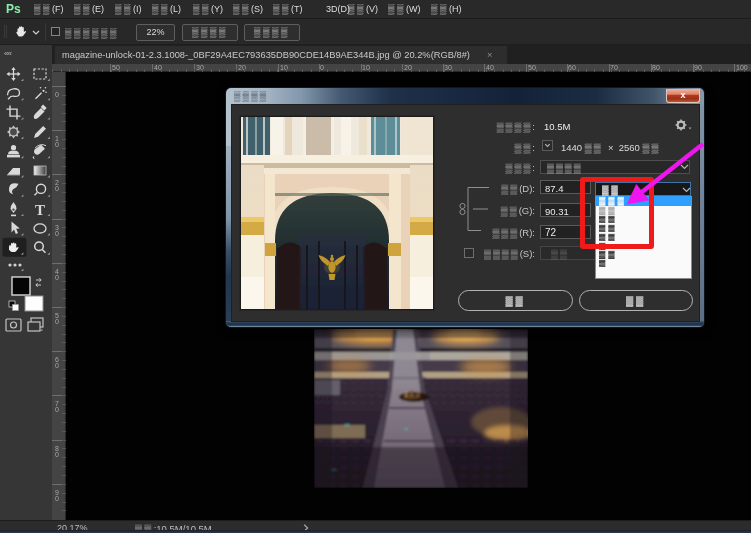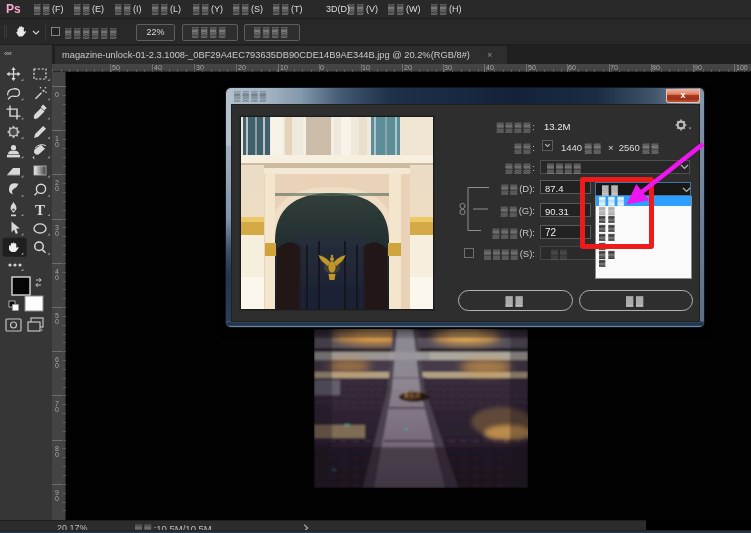--- a/index.html
+++ b/index.html
@@ -8,28 +8,28 @@
 #menubar{position:absolute;left:0;top:0;width:751px;height:19px;background:#292929;border-bottom:1px solid #1c1c1c}
 .mi{position:absolute;top:4px;font-size:9px;color:#dedede}
 #optbar{position:absolute;left:0;top:19px;width:751px;height:26px;background:#282828;border-bottom:1px solid #1e1e1e}
 .obtn{position:absolute;top:5px;height:17px;border:1px solid #5e5e5e;border-radius:2px;background:#2e2e2e;color:#dadada;font-size:9px;text-align:center;line-height:15px}
 #tabbar{position:absolute;left:52px;top:45px;width:699px;height:19px;background:#202020}
 #tab{position:absolute;left:3px;top:1px;width:452px;height:35px;background:#2d2d2d;color:#c9c9c9;font-size:9.3px;line-height:18px;padding-left:7px;white-space:nowrap}
 #toolpanel{position:absolute;left:0;top:45px;width:52px;height:475px;background:#363636}
 #hruler{position:absolute;left:52px;top:64px;width:699px;height:8px;background:#444;border-bottom:1px solid #272727}
 #vruler{position:absolute;left:52px;top:72px;width:14px;height:448px;background:#444;border-right:1px solid #272727}
 #canvas{position:absolute;left:66px;top:72px;width:685px;height:448px;background:#020202}
-#statusbar{position:absolute;left:0;top:520px;width:646px;height:13px;background:#2c2c2c;border-top:1px solid #1d1d1d;color:#bdbdbd;font-size:9px}
+#statusbar{position:absolute;left:0;top:520px;width:751px;height:13px;background:#2c2c2c;border-top:1px solid #1d1d1d;color:#bdbdbd;font-size:9px}
 #botline{position:absolute;left:0;top:530px;width:751px;height:3px;background:linear-gradient(#1a2029,#2e3a4a)}
 .rnum{position:absolute;top:0px;font-size:7px;color:#a8a8a8}
 .vnum{position:absolute;left:2px;font-size:7px;color:#a8a8a8;line-height:6px;text-align:center;width:6px}
 </style></head>
 <body>
 <div id="menubar">
-<span class="mi" style="left:6px;font-size:12px;font-weight:bold;color:#f9a8d4;top:2px">Ps</span>
+<span class="mi" style="left:6px;font-size:12px;font-weight:bold;color:#86efac;top:2px">Ps</span>
 <span class="mi" style="left:34px"><span class="cj">▒▒</span>(F)</span>
 <span class="mi" style="left:74px"><span class="cj">▒▒</span>(E)</span>
 <span class="mi" style="left:115px"><span class="cj">▒▒</span>(I)</span>
 <span class="mi" style="left:152px"><span class="cj">▒▒</span>(L)</span>
 <span class="mi" style="left:193px"><span class="cj">▒▒</span>(Y)</span>
 <span class="mi" style="left:233px"><span class="cj">▒▒</span>(S)</span>
 <span class="mi" style="left:273px"><span class="cj">▒▒</span>(T)</span>
 <span class="mi" style="left:326px">3D(D)</span>
 <span class="mi" style="left:348px"><span class="cj">▒▒</span>(V)</span>
 <span class="mi" style="left:388px"><span class="cj">▒▒</span>(W)</span>
@@ -523,21 +523,21 @@
    <circle cx="91" cy="142" r="2"></circle>
             <circle cx="91" cy="139" r="1.2"></circle>
    <path d="M87.5 157 L94.5 157 L93.5 163 L88.5 163 Z"></path>
    <ellipse cx="91" cy="150" rx="8" ry="7" opacity="0.22"></ellipse>
   </g>
   <rect x="34" y="76" width="114" height="3" fill="#4f6a58" opacity="0.6"></rect>
         </g>
  </svg>
 
  <span class="abs" style="right:164px;top:16px;font-size:9.5px;color:#c6c6c6"><span class="cjt">▒▒▒▒</span>:</span>
- <span class="abs" style="left:312px;top:16px;font-size:9.5px;color:#ececec">13.2M</span>
+ <span class="abs" style="left:312px;top:16px;font-size:9.5px;color:#ececec">10.5M</span>
  <svg class="abs" style="left:443px;top:14px" width="17" height="12" viewBox="0 0 17 12">
         <g>
           <circle cx="6" cy="6" r="3.4" fill="none" stroke="#bcbcbc" stroke-width="2.1"></circle>
           <g stroke="#bcbcbc" stroke-width="1.5">
             <line x1="6" y1="0.6" x2="6" y2="2.4"></line>
             <line x1="6" y1="9.6" x2="6" y2="11.4"></line>
             <line x1="0.6" y1="6" x2="2.4" y2="6"></line>
             <line x1="9.6" y1="6" x2="11.4" y2="6"></line>
             <line x1="2.2" y1="2.2" x2="3.4" y2="3.4"></line>
             <line x1="8.6" y1="8.6" x2="9.8" y2="9.8"></line>

